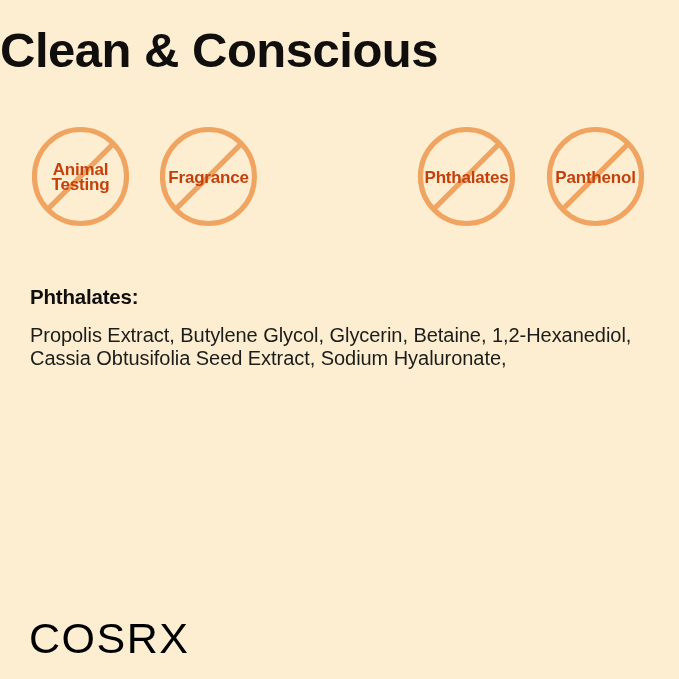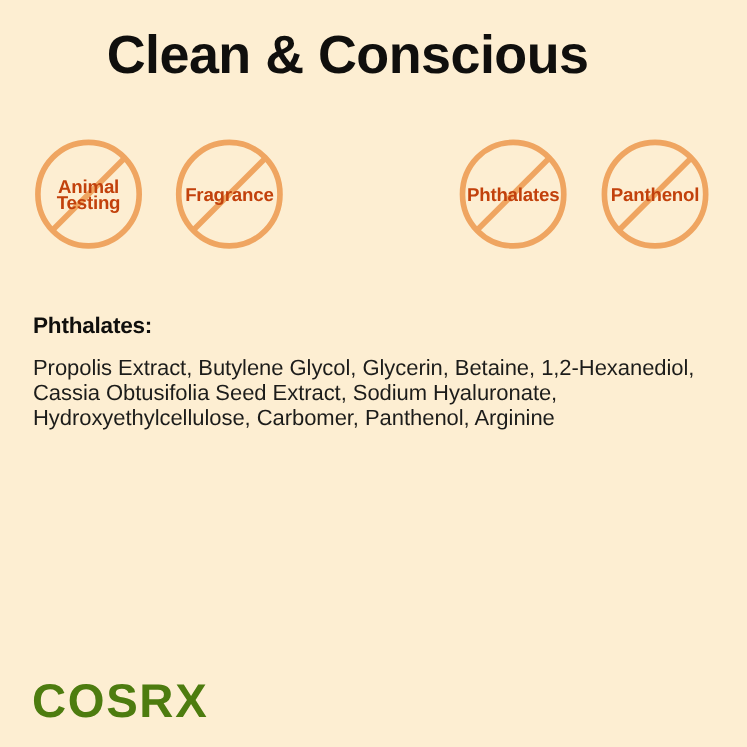--- a/index.html
+++ b/index.html
@@ -23,21 +23,20 @@
     height: 679px;
     box-sizing: border-box;
   }
 
   
   .title {
     position: absolute;
     top: 22px;
     left: 0;
     width: 632px;
-    text-align: center;
     font-size: 49px;
     font-weight: 800;
     letter-spacing: -0.5px;
     color: #100f0d;
     line-height: 1.15;
     white-space: nowrap;
   }
 
   
   .badges {
@@ -97,23 +96,23 @@
     display: block;
     white-space: nowrap;
   }
 
   
   .logo {
     position: absolute;
     left: 29px;
     top: 617px;
     font-size: 43px;
-    font-weight: 700;
+    font-weight: 400;
     letter-spacing: 1.5px;
-    color: #4d7c0f;
+    color: #000000;
     line-height: 1;
   }
 </style>
 </head>
 <body>
 
 <div class="page">
 
   <div class="title">Clean &amp; Conscious</div>
 
@@ -153,18 +152,17 @@
       <div class="badge-label">Panthenol</div>
     </div>
 
   </div>
 
   <div class="ingredients-heading">Phthalates:</div>
 
   <div class="ingredients-body">
     <span class="line">Propolis Extract, Butylene Glycol, Glycerin, Betaine, 1,2-Hexanediol,</span>
     <span class="line">Cassia Obtusifolia Seed Extract, Sodium Hyaluronate,</span>
-    <span class="line">Hydroxyethylcellulose, Carbomer, Panthenol, Arginine</span>
   </div>
 
   <div class="logo">COSRX</div>
 
 </div>
 
 </body></html>

